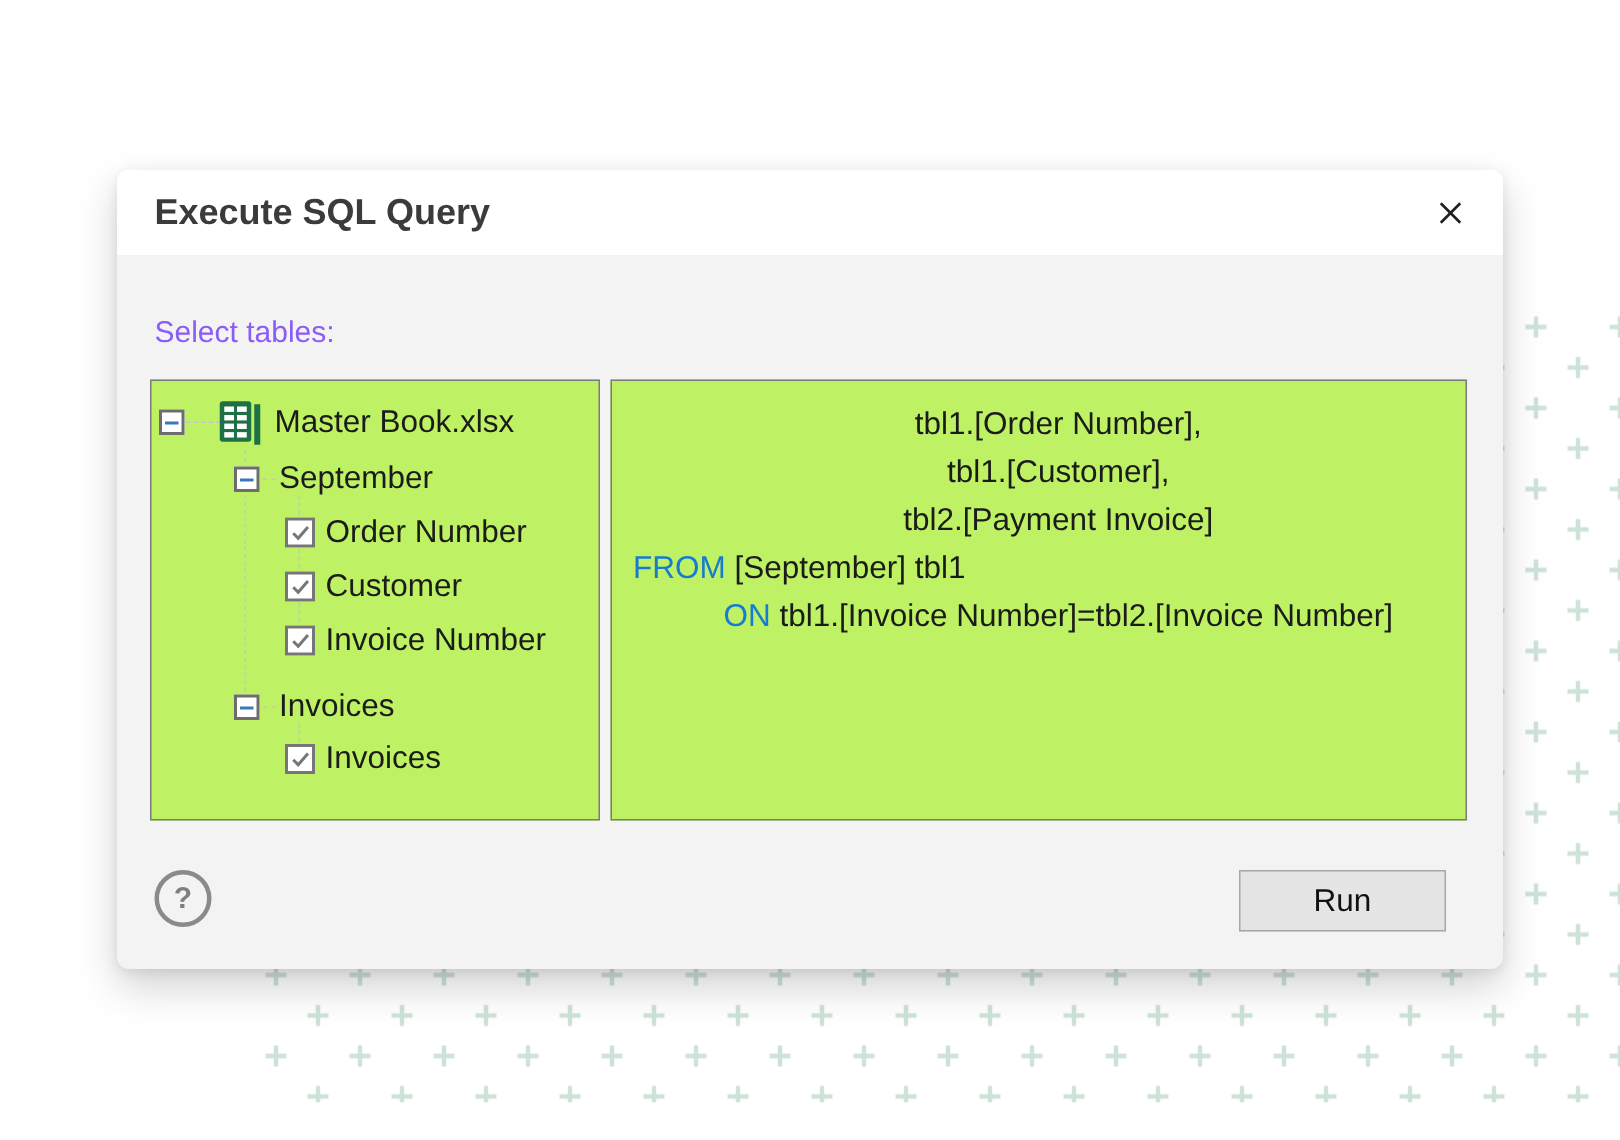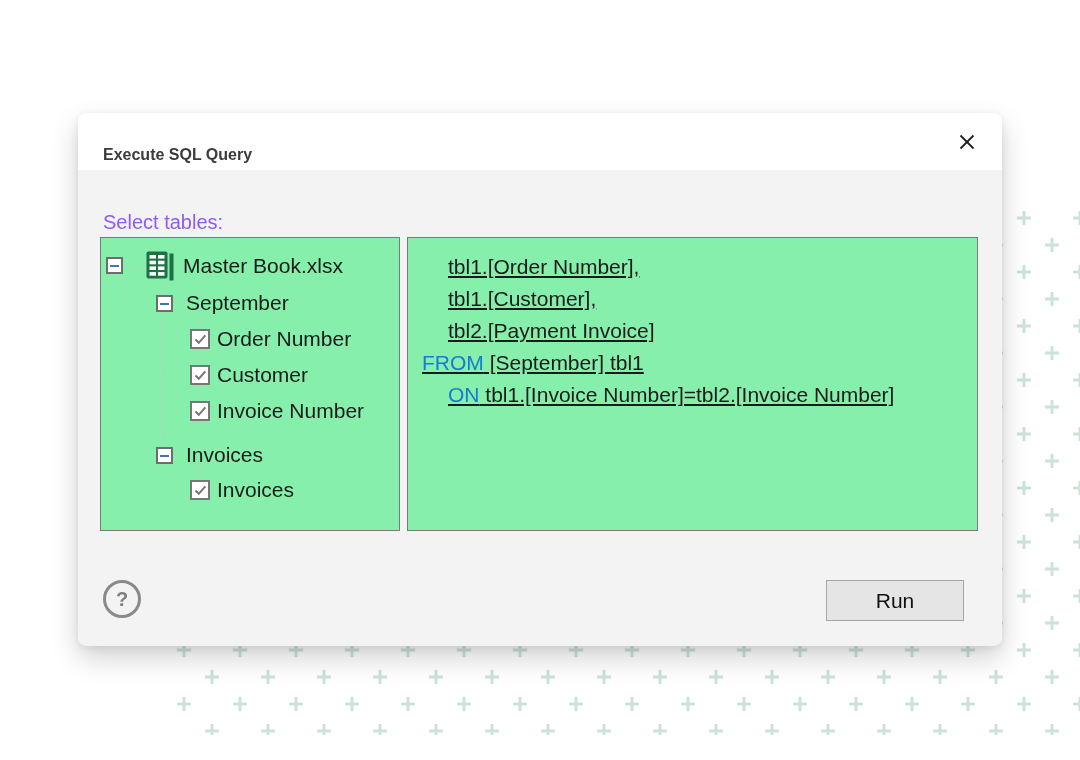--- a/index.html
+++ b/index.html
@@ -8,46 +8,46 @@
 
   
   .pattern-wrap{position:absolute;left:170px;top:205px;width:910px;height:530px;z-index:0;}
   .plus-fill{fill:var(--pattern-green,#cde3d8);}
 
   
   .dialog{position:absolute;left:78px;top:113px;width:924px;height:533px;background:#f3f3f3;
           border-radius:8px;box-shadow:0 12px 28px rgba(0,0,0,.18),0 2px 8px rgba(0,0,0,.08);
           z-index:2;overflow:hidden;}
   .titlebar{position:absolute;left:0;top:0;width:100%;height:57px;background:#fff;}
-  .title{position:absolute;left:25px;top:13px;line-height:57px;font-size:16px;font-weight:700;color:#3b3b3b;}
+  .title{position:absolute;left:25px;top:0;line-height:57px;font-size:24px;font-weight:700;color:#3b3b3b;}
   .close-btn{position:absolute;right:22px;top:16px;width:26px;height:26px;border:0;background:transparent;
              padding:0;cursor:pointer;display:flex;align-items:center;justify-content:center;}
 
   .select-label{position:absolute;left:25px;top:98px;font-size:20px;color:#8b5cf6;}
 
-  .panel{position:absolute;top:124px;background:#86efac;border:1px solid #7a7a7a;box-sizing:border-box;text-decoration:underline;}
+  .panel{position:absolute;top:140px;background:#bef264;border:1px solid #7a7a7a;box-sizing:border-box;}
   .panel-tree{left:22px;width:300px;height:294px;}
   .panel-sql{left:329px;width:571px;height:294px;}
 
   
   .trow{position:absolute;font-size:21px;line-height:28px;white-space:nowrap;}
   .expand-box{position:absolute;width:17px;height:17px;border:2px solid #6d6d6d;background:#fff;
               box-sizing:border-box;display:flex;align-items:center;justify-content:center;cursor:pointer;}
   .minus{width:9px;height:2px;background:var(--minus-blue,#3a77bb);}
   .cbox{position:absolute;width:20px;height:20px;border:2px solid var(--checkbox-gray,#767676);background:#fff;
         box-sizing:border-box;display:flex;align-items:center;justify-content:center;cursor:pointer;}
   .dash-h{position:absolute;height:0;border-top:1px dashed #c6c6c6;}
   .dash-v{position:absolute;width:0;border-left:1px dashed #c6c6c6;}
   .excel-icon{position:absolute;color:var(--excel-green,#1e7145);}
   .check-stroke{stroke:var(--checkbox-gray,#767676);}
 
   
   .sql{padding:13px 14px;font-size:21px;line-height:32px;color:#1b1b1b;}
   .sql-line{white-space:nowrap;}
-  .ind{padding-left:26px;}
+  .ind{padding-left:26px;text-align:center;}
   .kw{color:var(--accent-blue,#187bd1);}
 
   
   .help-btn{position:absolute;left:25px;top:467px;width:38px;height:38px;border-radius:50%;
             border:3px solid #8a8a8a;background:transparent;box-sizing:border-box;color:#7f7f7f;
             font-size:20px;font-weight:700;line-height:31px;text-align:center;cursor:pointer;
             font-family:"Liberation Sans","DejaVu Sans",sans-serif;padding:0;}
   .run-btn{position:absolute;left:748px;top:467px;width:138px;height:41px;background:#e5e5e5;
            border:1.5px solid #a6a6a6;font-size:21px;color:#121212;cursor:pointer;
            font-family:"Liberation Sans","DejaVu Sans",sans-serif;}

